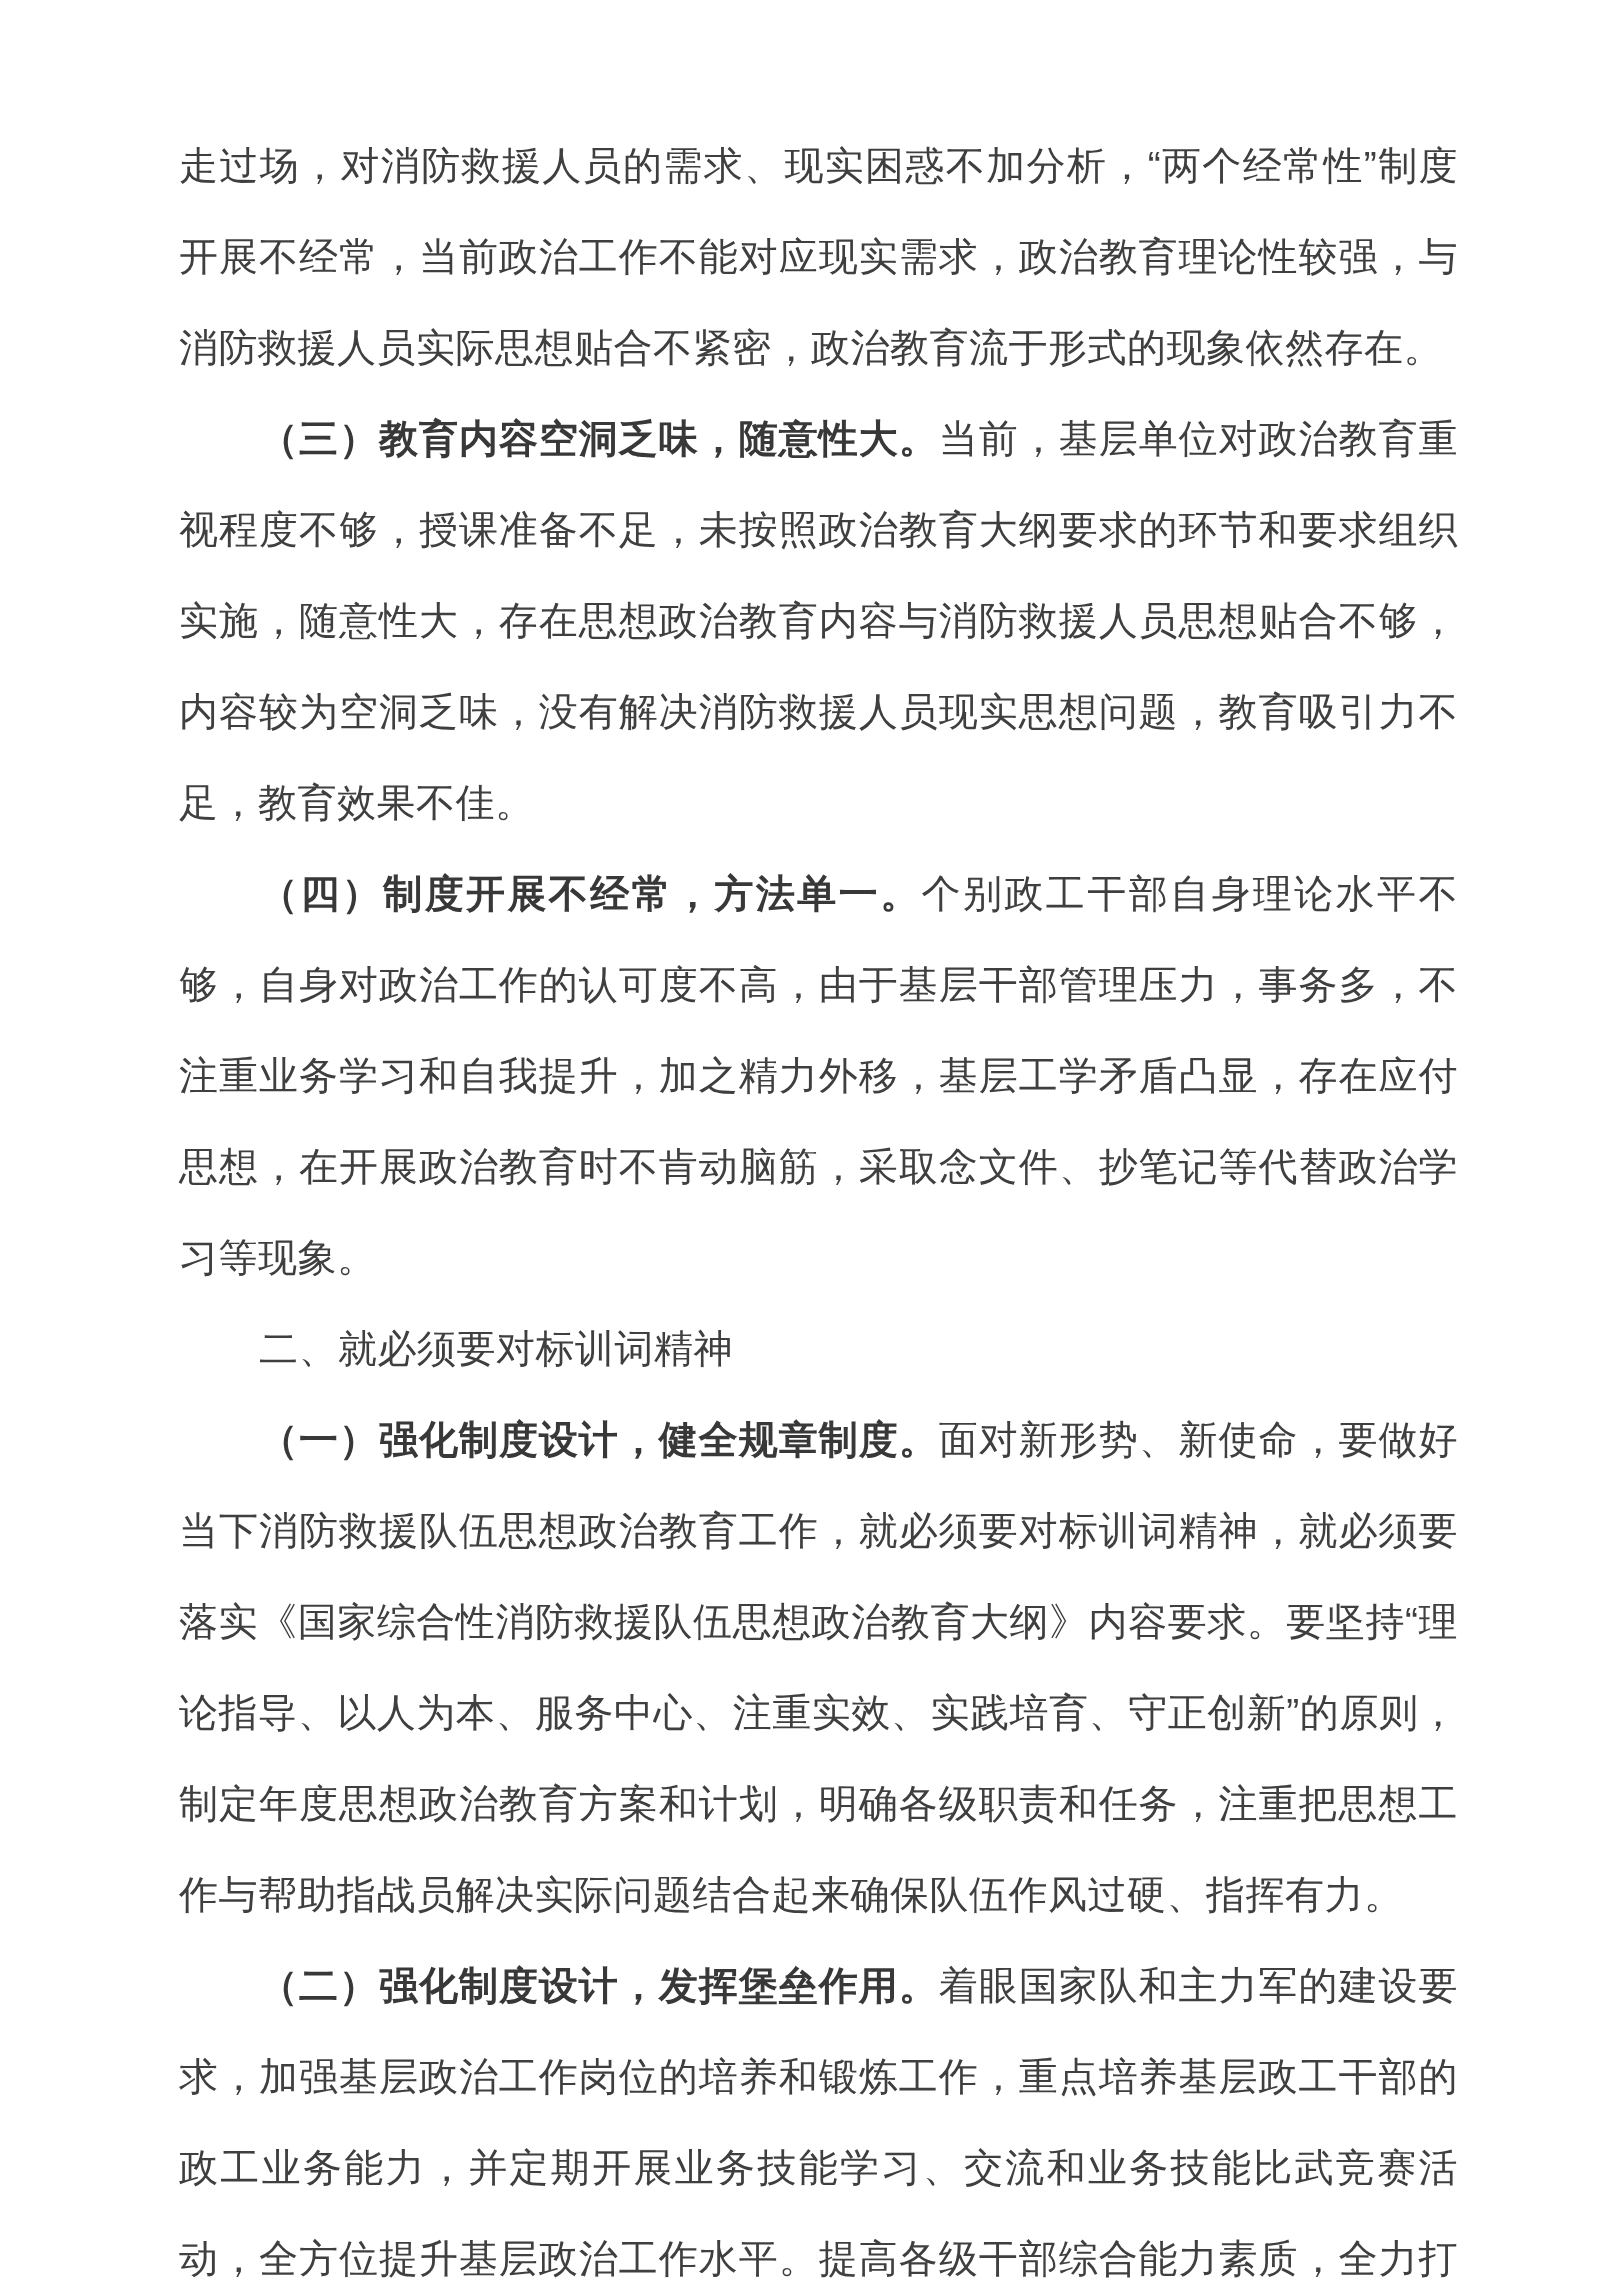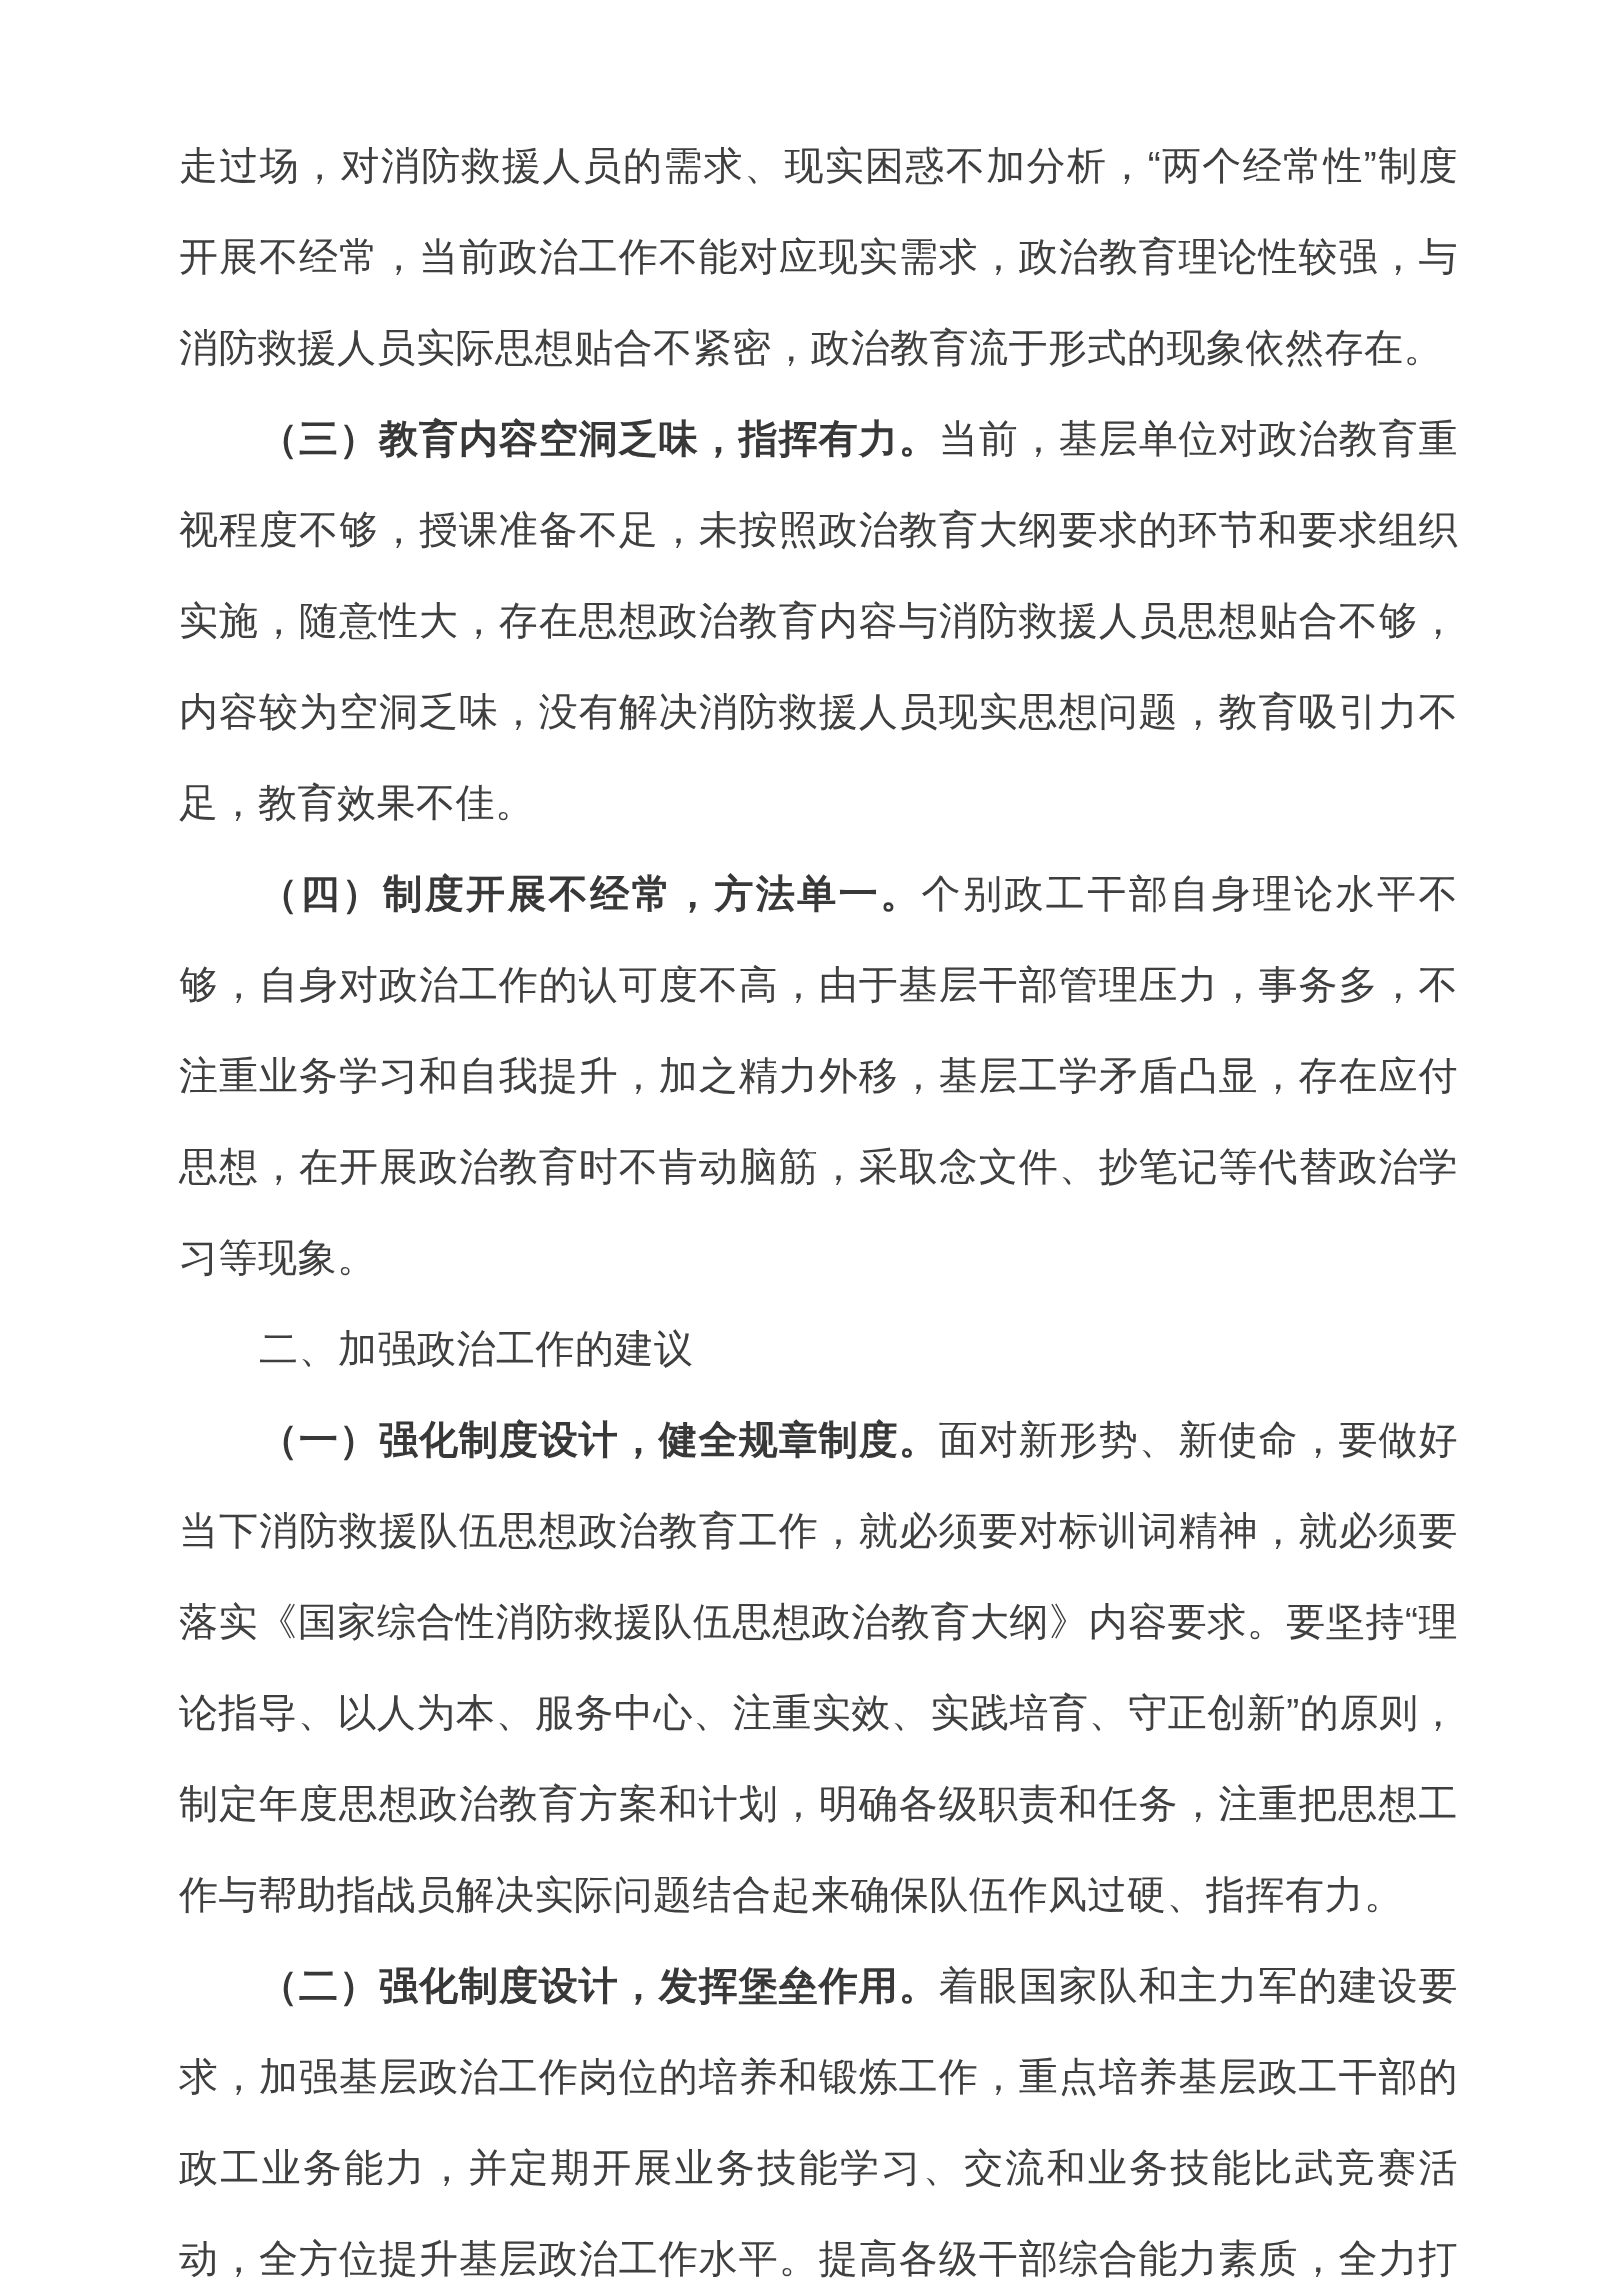--- a/index.html
+++ b/index.html
@@ -34,20 +34,20 @@
     }
     .run { font-weight: normal; }
     .run.bold { font-weight: bold; color: #383838; }
   </style>
 </head>
 <body>
 
 <div class="page">
   <div class="doc-body">
       <p class="para"><span class="run">走过场，对消防救援人员的需求、现实困惑不加分析，“两个经常性”制度开展不经常，当前政治工作不能对应现实需求，政治教育理论性较强，与消防救援人员实际思想贴合不紧密，政治教育流于形式的现象依然存在。</span></p>
-      <p class="para indent"><span class="run bold">（三）教育内容空洞乏味，指挥有力。</span><span class="run">当前，基层单位对政治教育重视程度不够，授课准备不足，未按照政治教育大纲要求的环节和要求组织实施，随意性大，存在思想政治教育内容与消防救援人员思想贴合不够，内容较为空洞乏味，没有解决消防救援人员现实思想问题，教育吸引力不足，教育效果不佳。</span></p>
+      <p class="para indent"><span class="run bold">（三）教育内容空洞乏味，随意性大。</span><span class="run">当前，基层单位对政治教育重视程度不够，授课准备不足，未按照政治教育大纲要求的环节和要求组织实施，随意性大，存在思想政治教育内容与消防救援人员思想贴合不够，内容较为空洞乏味，没有解决消防救援人员现实思想问题，教育吸引力不足，教育效果不佳。</span></p>
       <p class="para indent"><span class="run bold">（四）制度开展不经常，方法单一。</span><span class="run">个别政工干部自身理论水平不够，自身对政治工作的认可度不高，由于基层干部管理压力，事务多，不注重业务学习和自我提升，加之精力外移，基层工学矛盾凸显，存在应付思想，在开展政治教育时不肯动脑筋，采取念文件、抄笔记等代替政治学习等现象。</span></p>
-      <p class="para indent"><span class="run">二、加强政治工作的建议</span></p>
+      <p class="para indent"><span class="run">二、就必须要对标训词精神</span></p>
       <p class="para indent"><span class="run bold">（一）强化制度设计，健全规章制度。</span><span class="run">面对新形势、新使命，要做好当下消防救援队伍思想政治教育工作，就必须要对标训词精神，就必须要落实《国家综合性消防救援队伍思想政治教育大纲》内容要求。要坚持“理论指导、以人为本、服务中心、注重实效、实践培育、守正创新”的原则，制定年度思想政治教育方案和计划，明确各级职责和任务，注重把思想工作与帮助指战员解决实际问题结合起来确保队伍作风过硬、指挥有力。</span></p>
       <p class="para indent"><span class="run bold">（二）强化制度设计，发挥堡垒作用。</span><span class="run">着眼国家队和主力军的建设要求，加强基层政治工作岗位的培养和锻炼工作，重点培养基层政工干部的政工业务能力，并定期开展业务技能学习、交流和业务技能比武竞赛活动，全方位提升基层政治工作水平。提高各级干部综合能力素质，全力打造坚强有力的组织队伍。压实各</span></p>
     </div>
 </div>
 
 
 </body></html>

